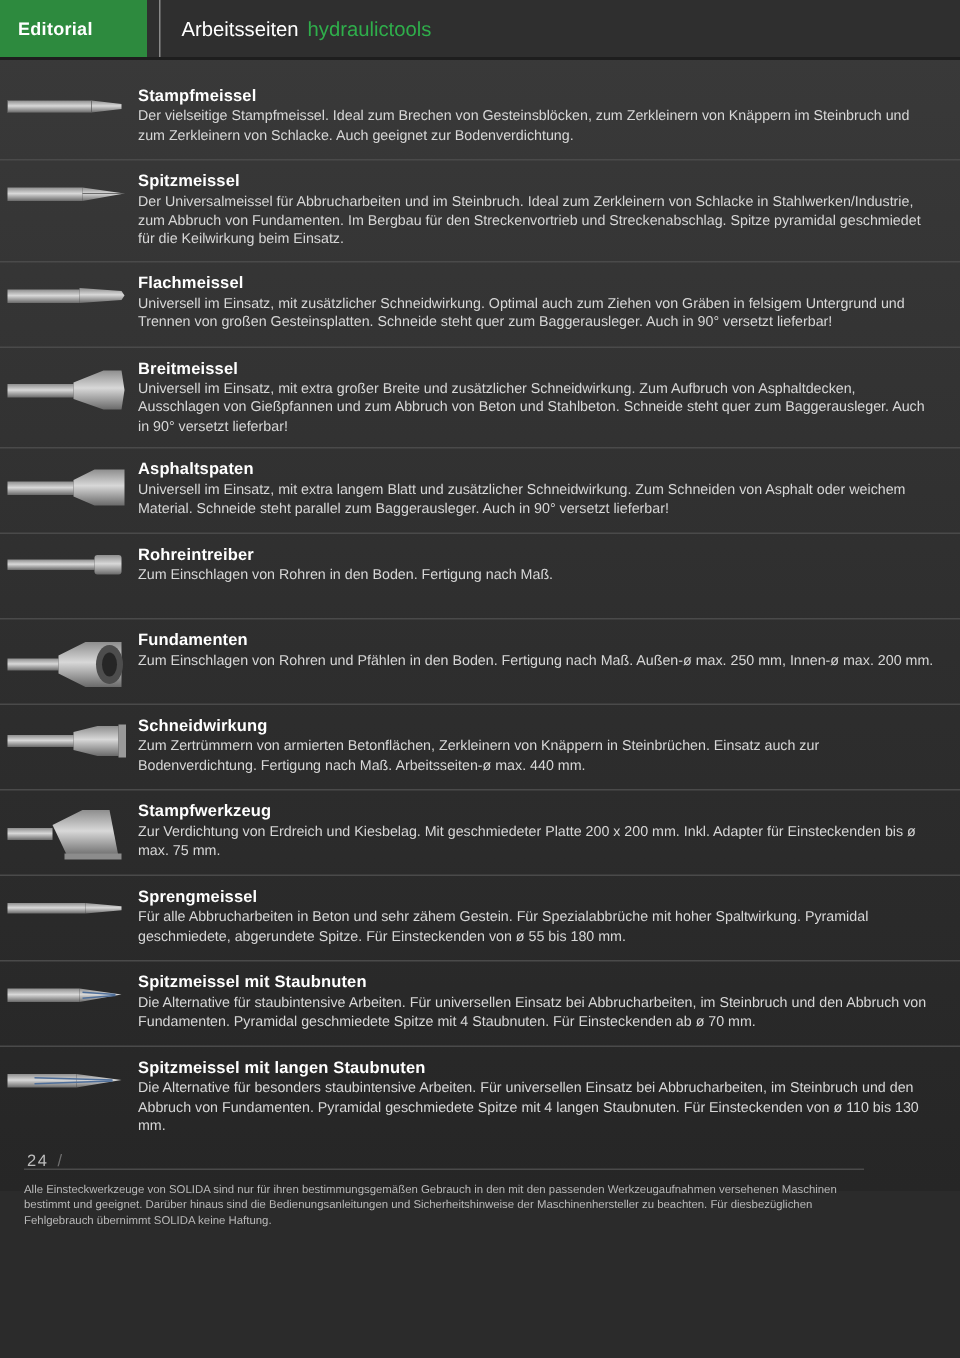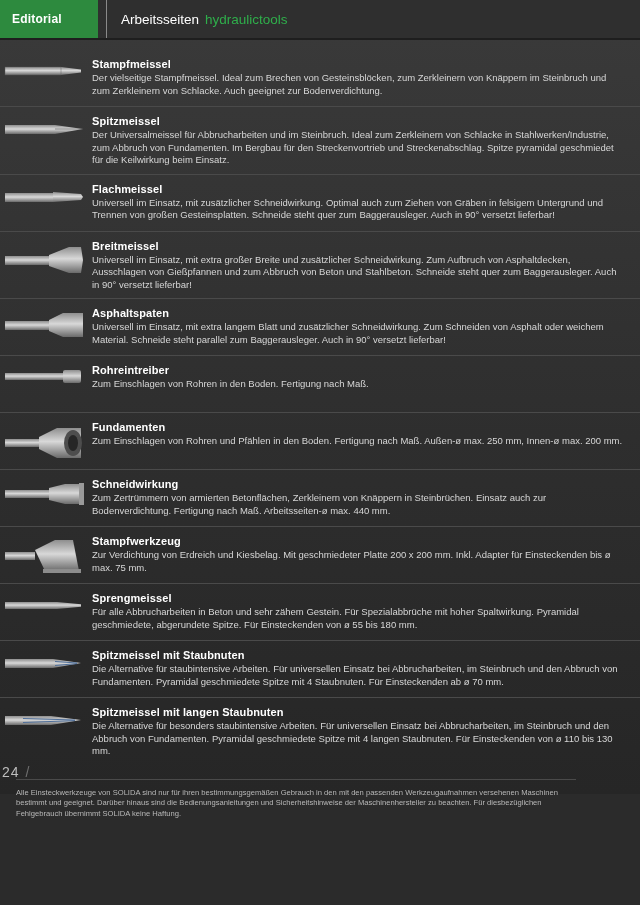--- a/index.html
+++ b/index.html
@@ -112,23 +112,23 @@
     margin: 14px 16px 0 16px;
     border-top: 1px solid #4a4a4a;
     padding-top: 8px;
     font-size: 7.6px;
     line-height: 10.5px;
     color: #b9b9b9;
     width: 560px;
   }
   .page-number {
     position: absolute;
-    left: 2px;
+    left: 18px;
     bottom: 14px;
-    font-size: 14px;
+    font-size: 11px;
     color: #bdbdbd;
     letter-spacing: 1px;
   }
   .page-number .slash {
     color: #6f6f6f;
     margin-left: 6px;
   }
 </style>
 </head>
 <body>

